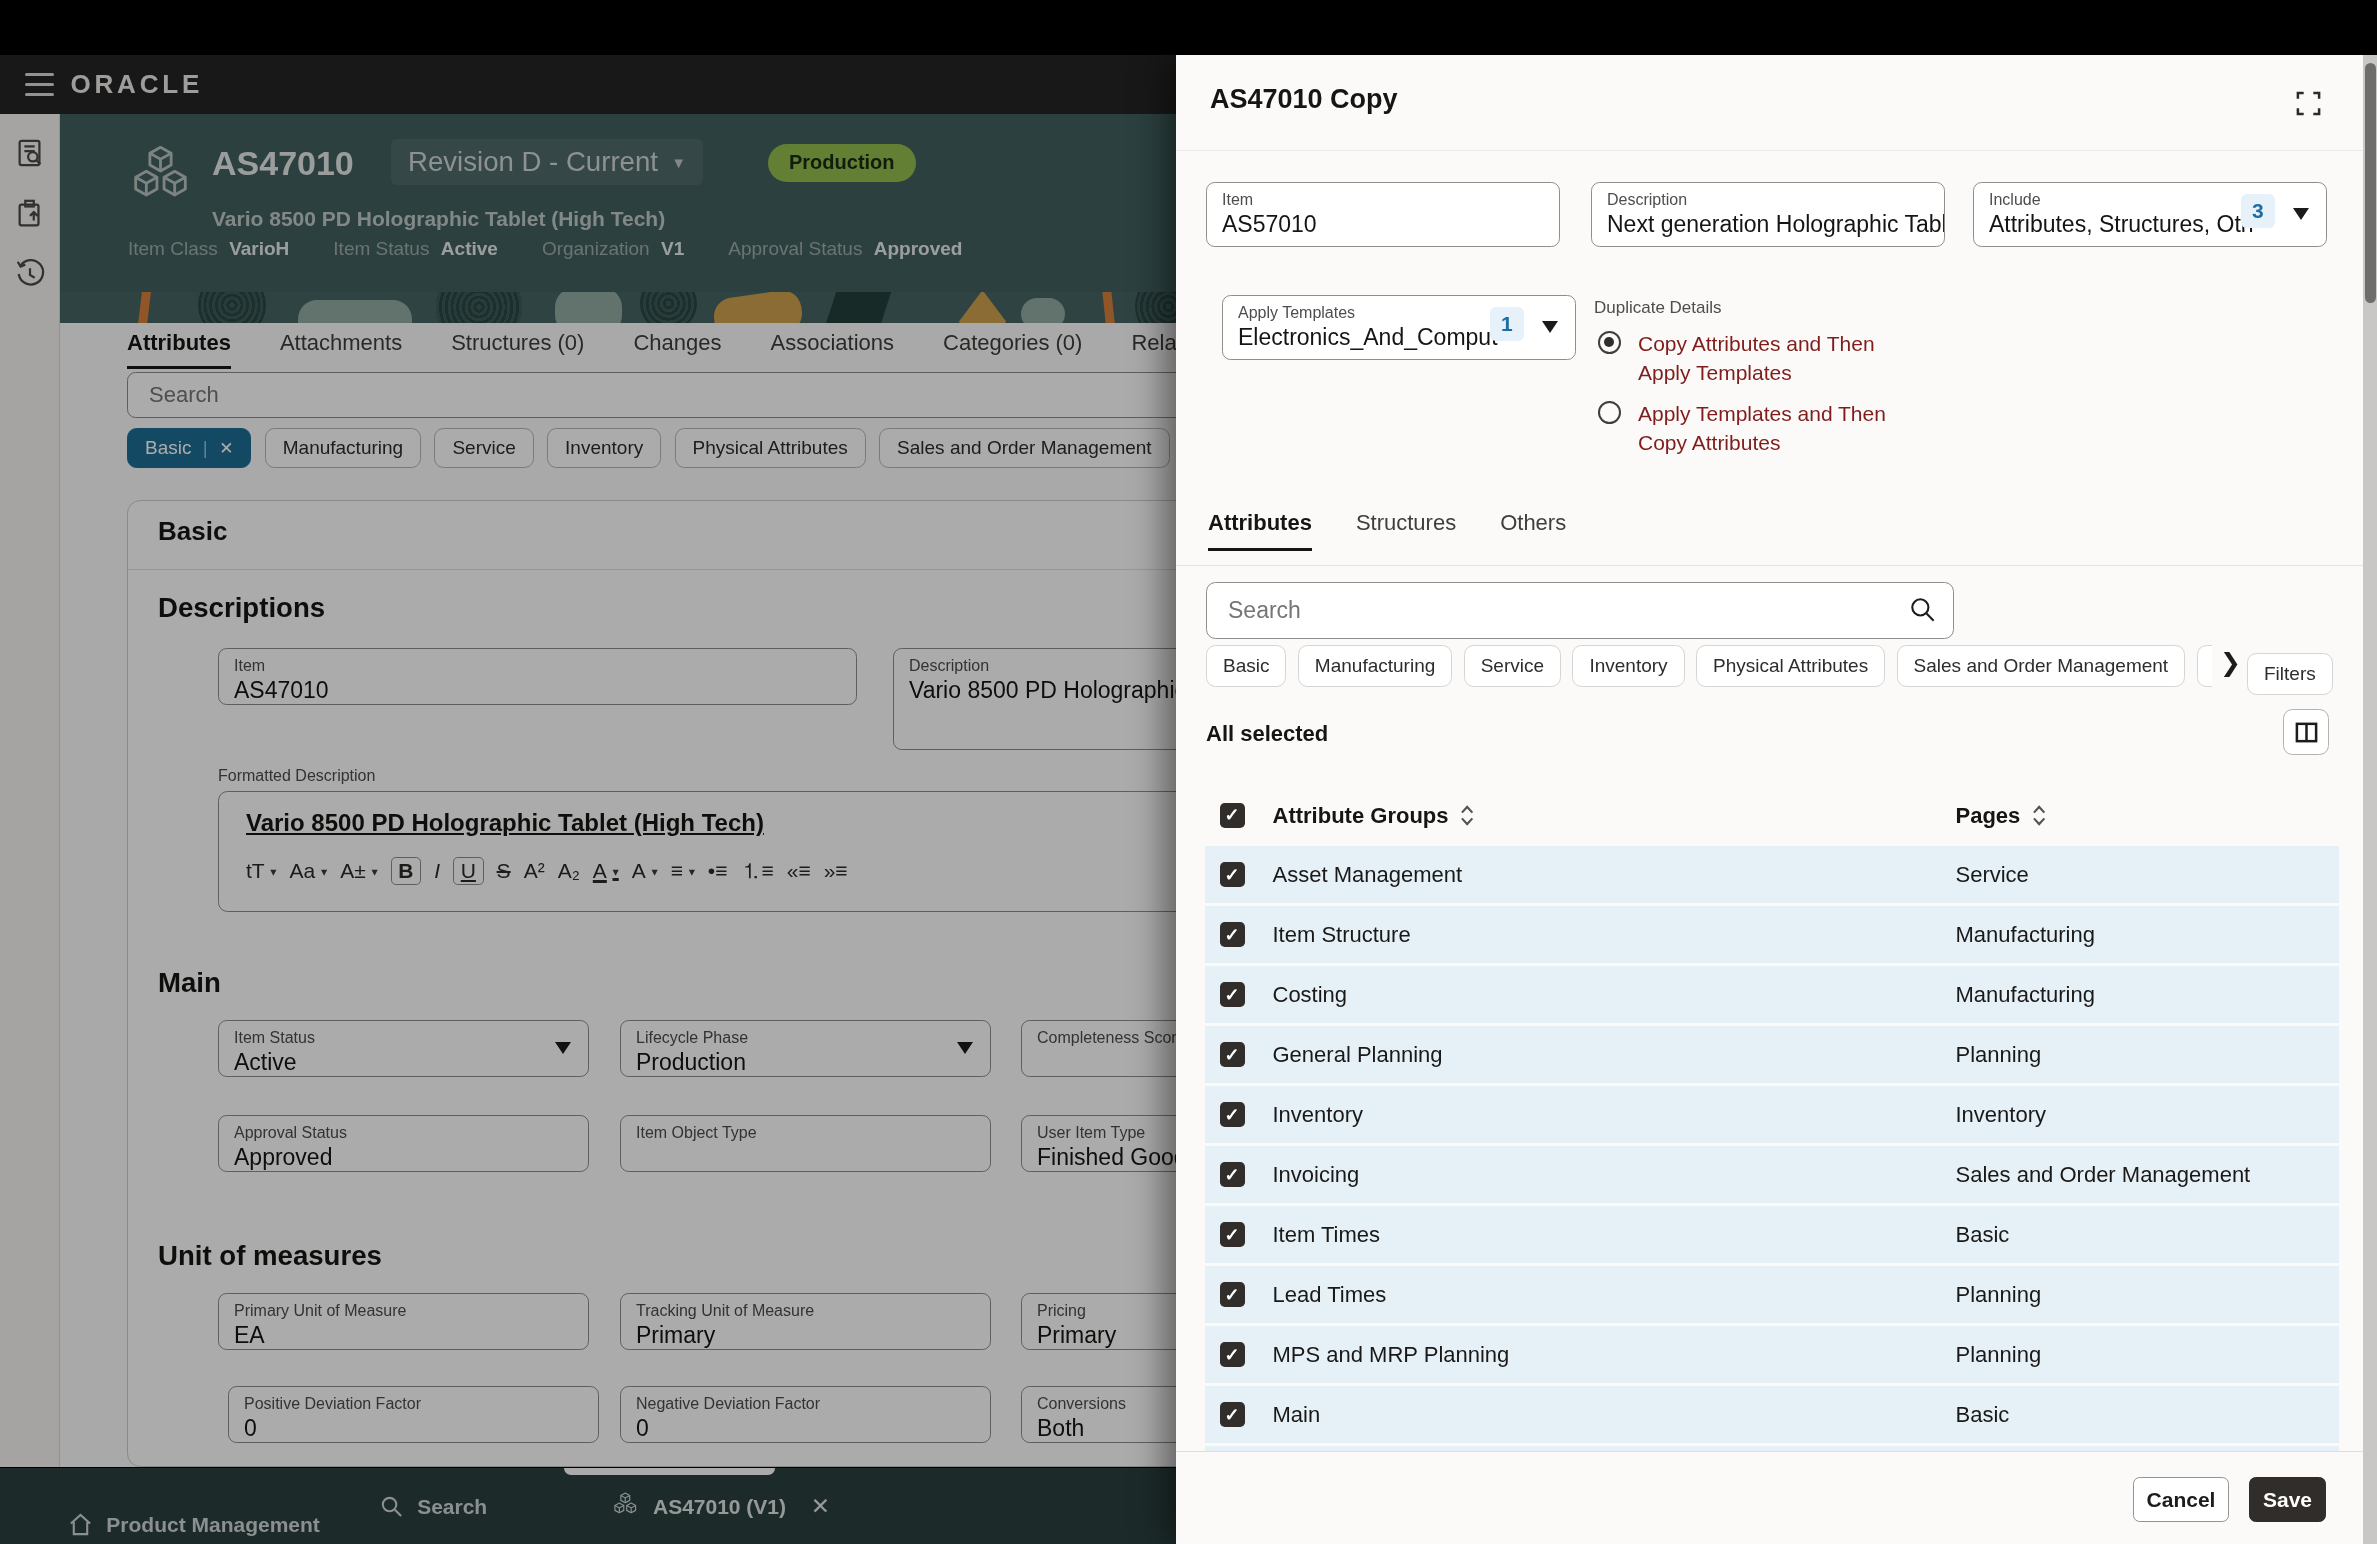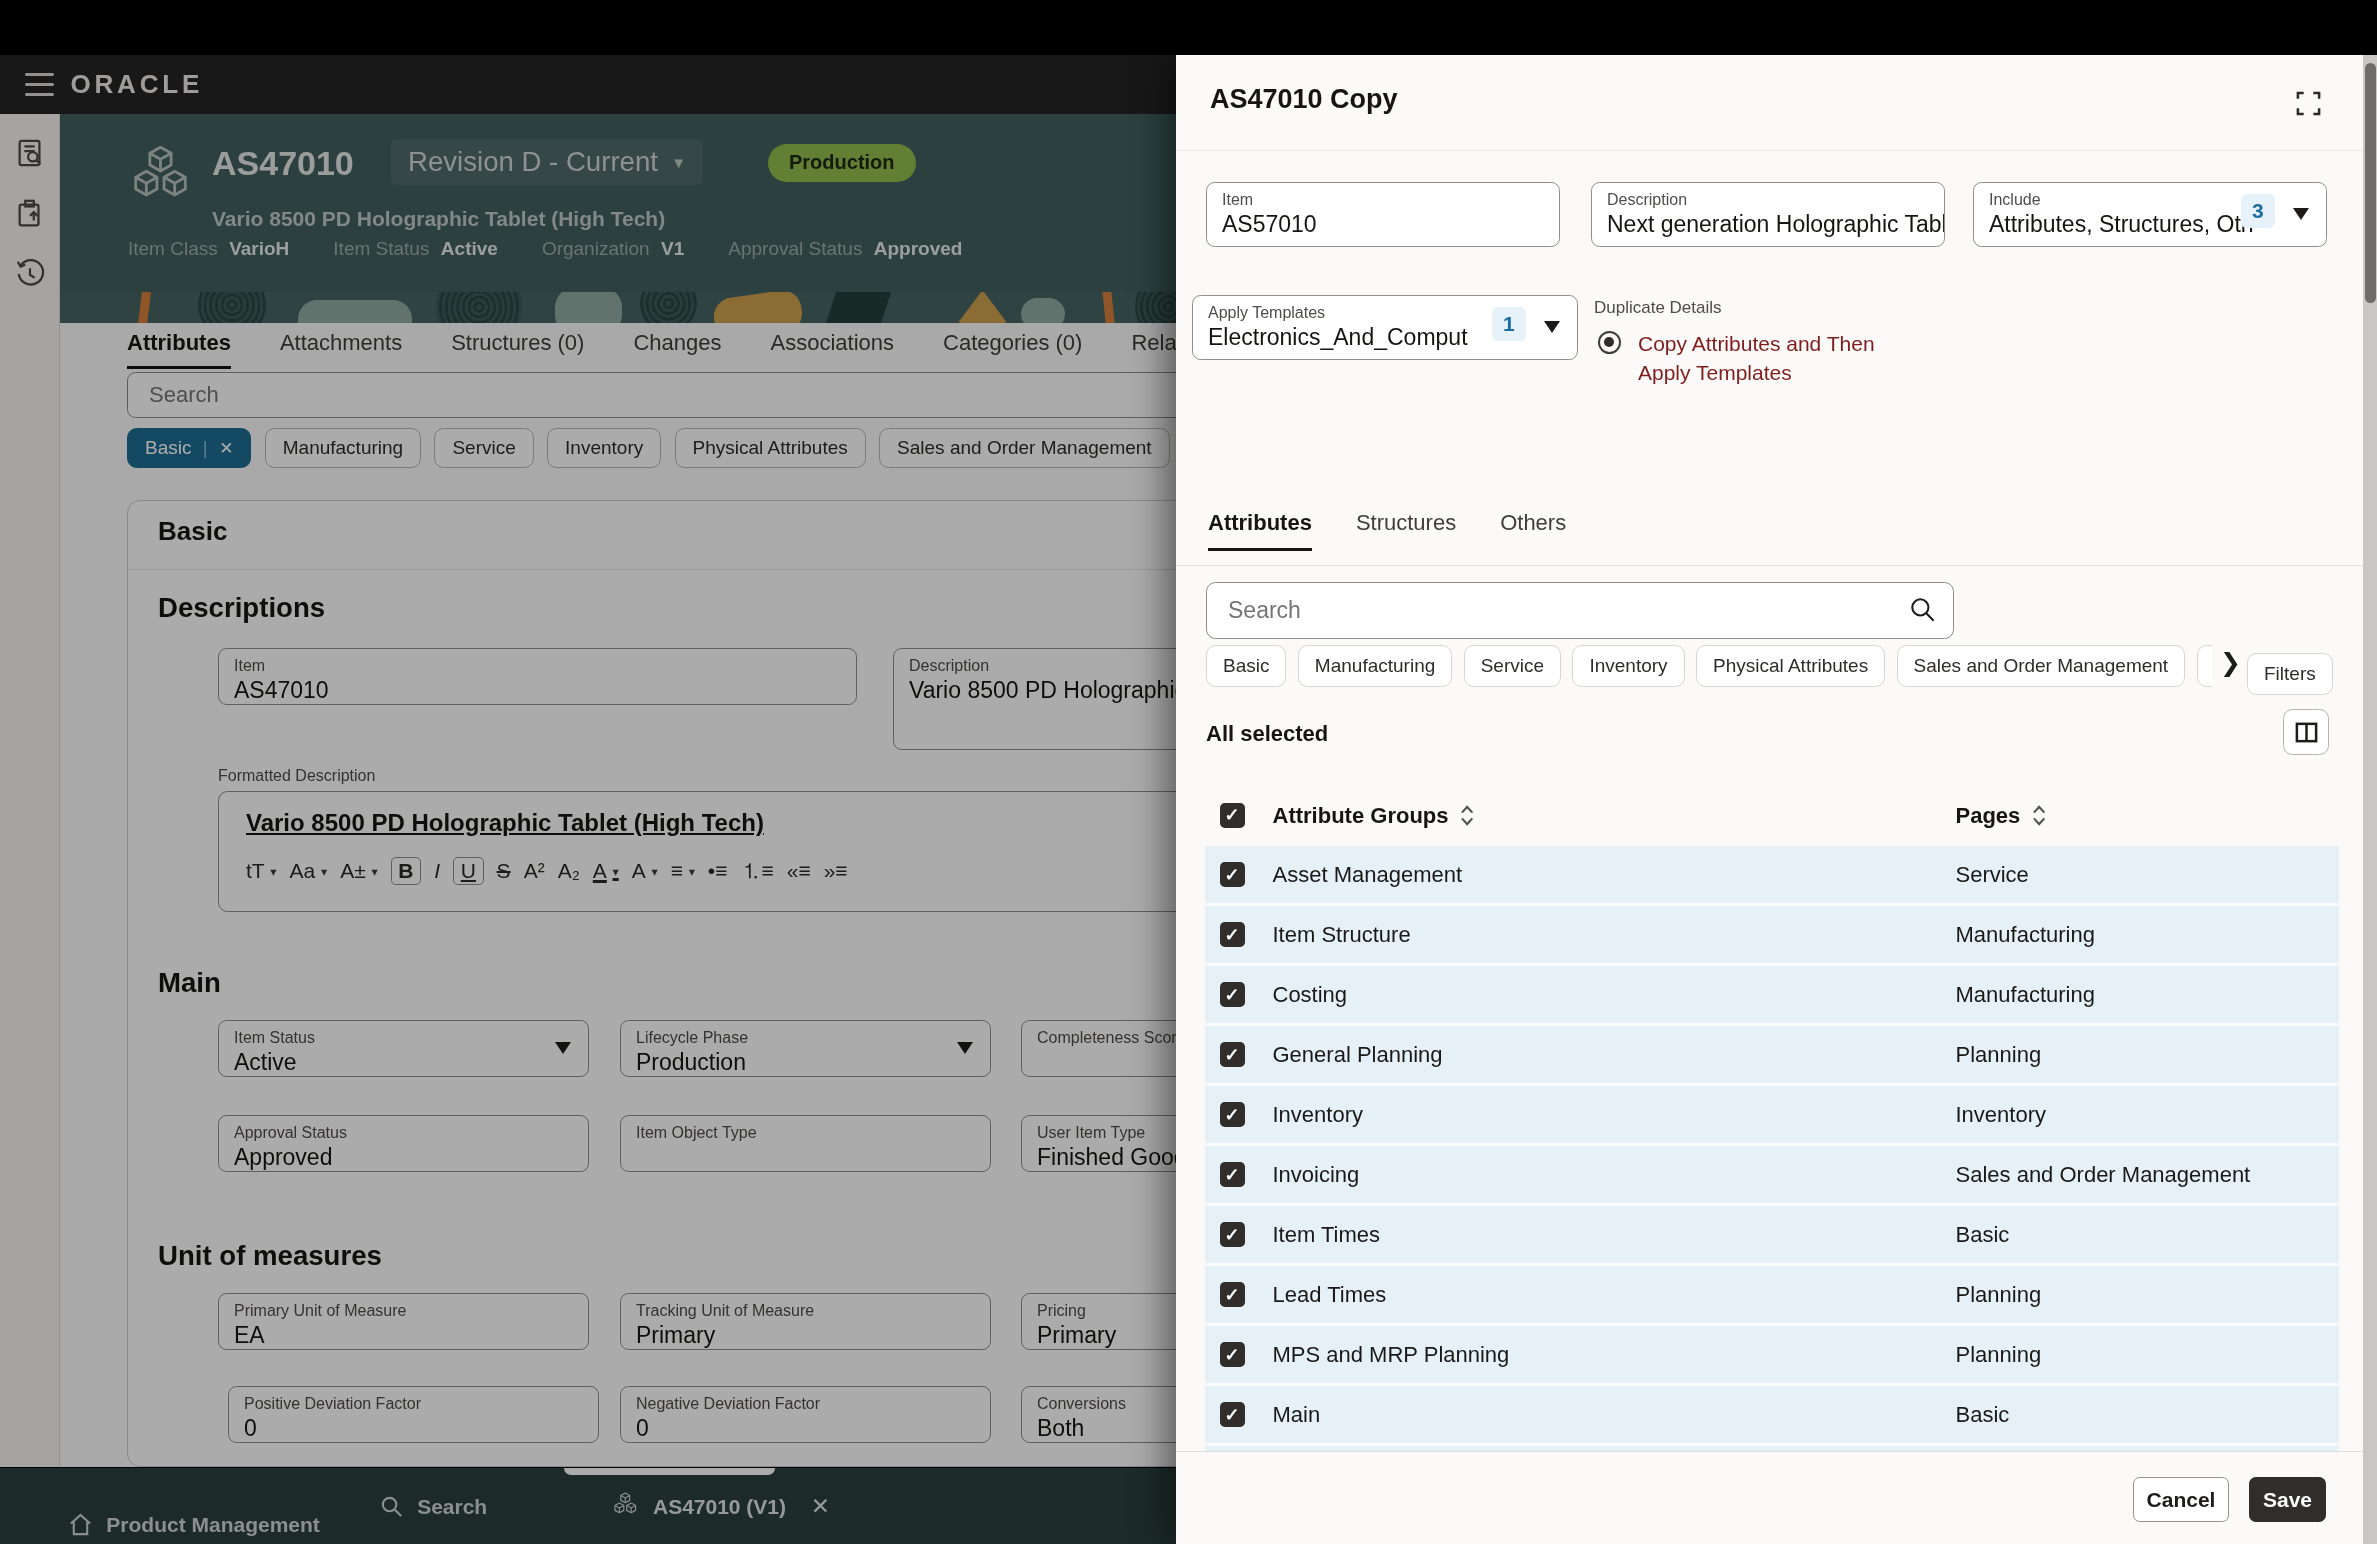--- a/index.html
+++ b/index.html
@@ -407,31 +407,35 @@
       <div class="lab">Description</div>
       <div class="val">Next generation Holographic Table</div>
     </div>
     <div class="fld" style="left:797px; top:127px; width:354px; height:65px;">
       <div class="lab">Include</div>
       <div class="val" style="padding-right:86px;">Attributes, Structures, Oth</div>
       <span class="badge">3</span>
       <span class="dcaret"></span>
     </div>
 
-    <div class="fld" style="left:16px; top:240px; width:386px; height:65px;">
+    <div class="fld" style="left:46px; top:240px; width:354px; height:65px;">
       <div class="lab">Apply Templates</div>
       <div class="val" style="padding-right:86px;">Electronics_And_Comput</div>
       <span class="badge">1</span>
       <span class="dcaret"></span>
     </div>
 
     <div class="dup-lab">Duplicate Details</div>
     <div class="radio-opt sel" style="top:274px;">
       <span class="circ"></span>
       <span class="rtxt">Copy Attributes and Then Apply Templates</span>
+    </div>
+    <div class="radio-opt" style="top:344px;">
+      <span class="circ"></span>
+      <span class="rtxt">Apply Templates and Then Copy Attributes</span>
     </div>
 
     <div class="ptabs">
       <span class="ptab active">Attributes</span>
       <span class="ptab">Structures</span>
       <span class="ptab">Others</span>
     </div>
     <div class="p-div2"></div>
 
     <input class="psearch" placeholder="Search" style="">

